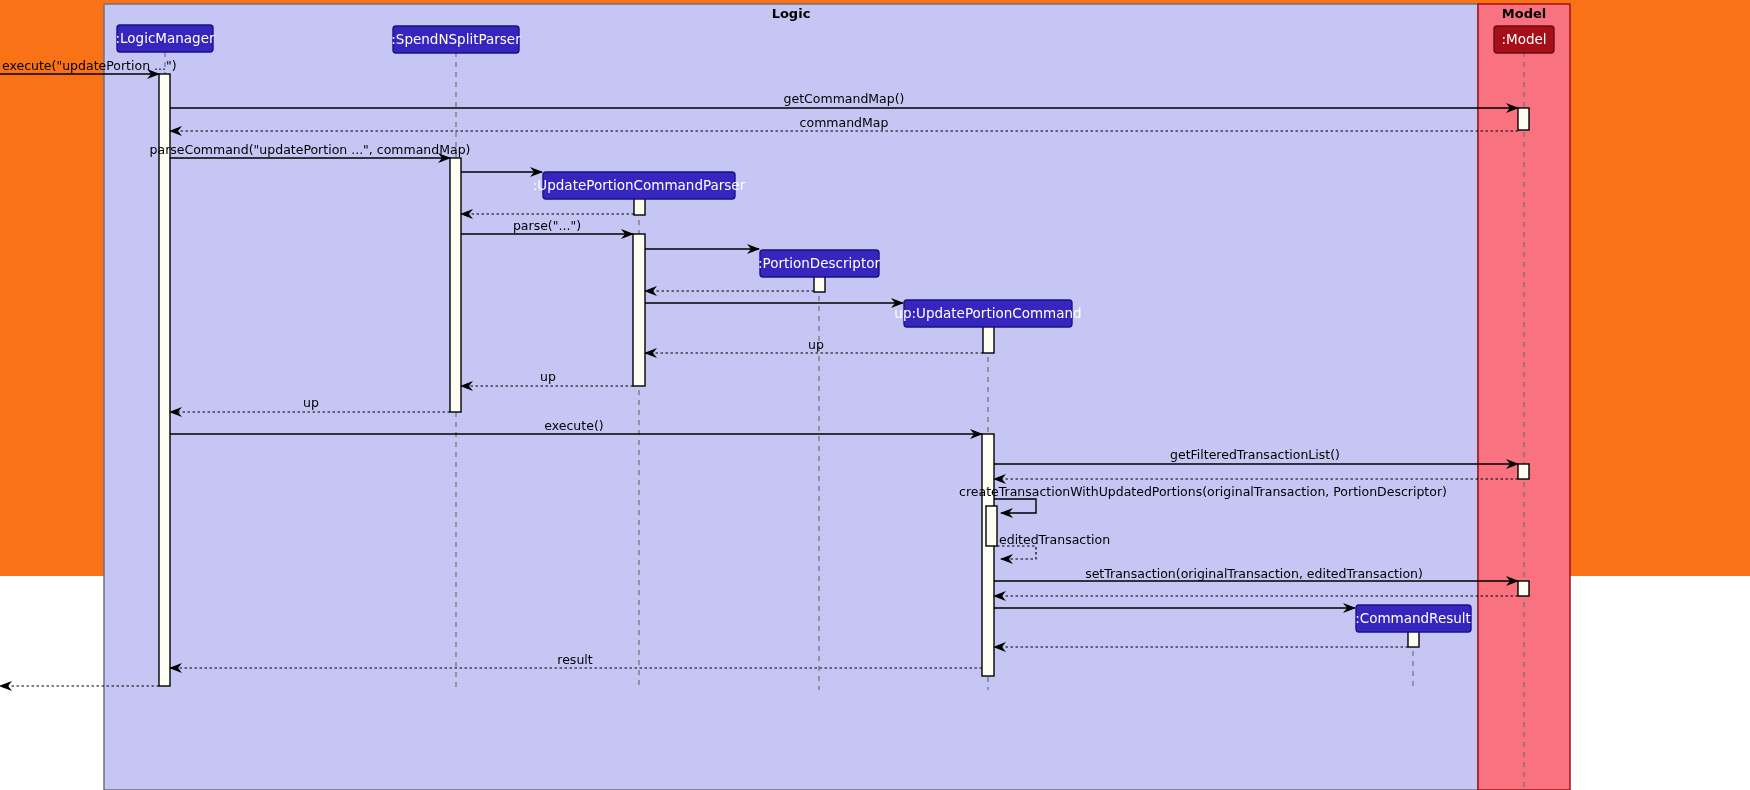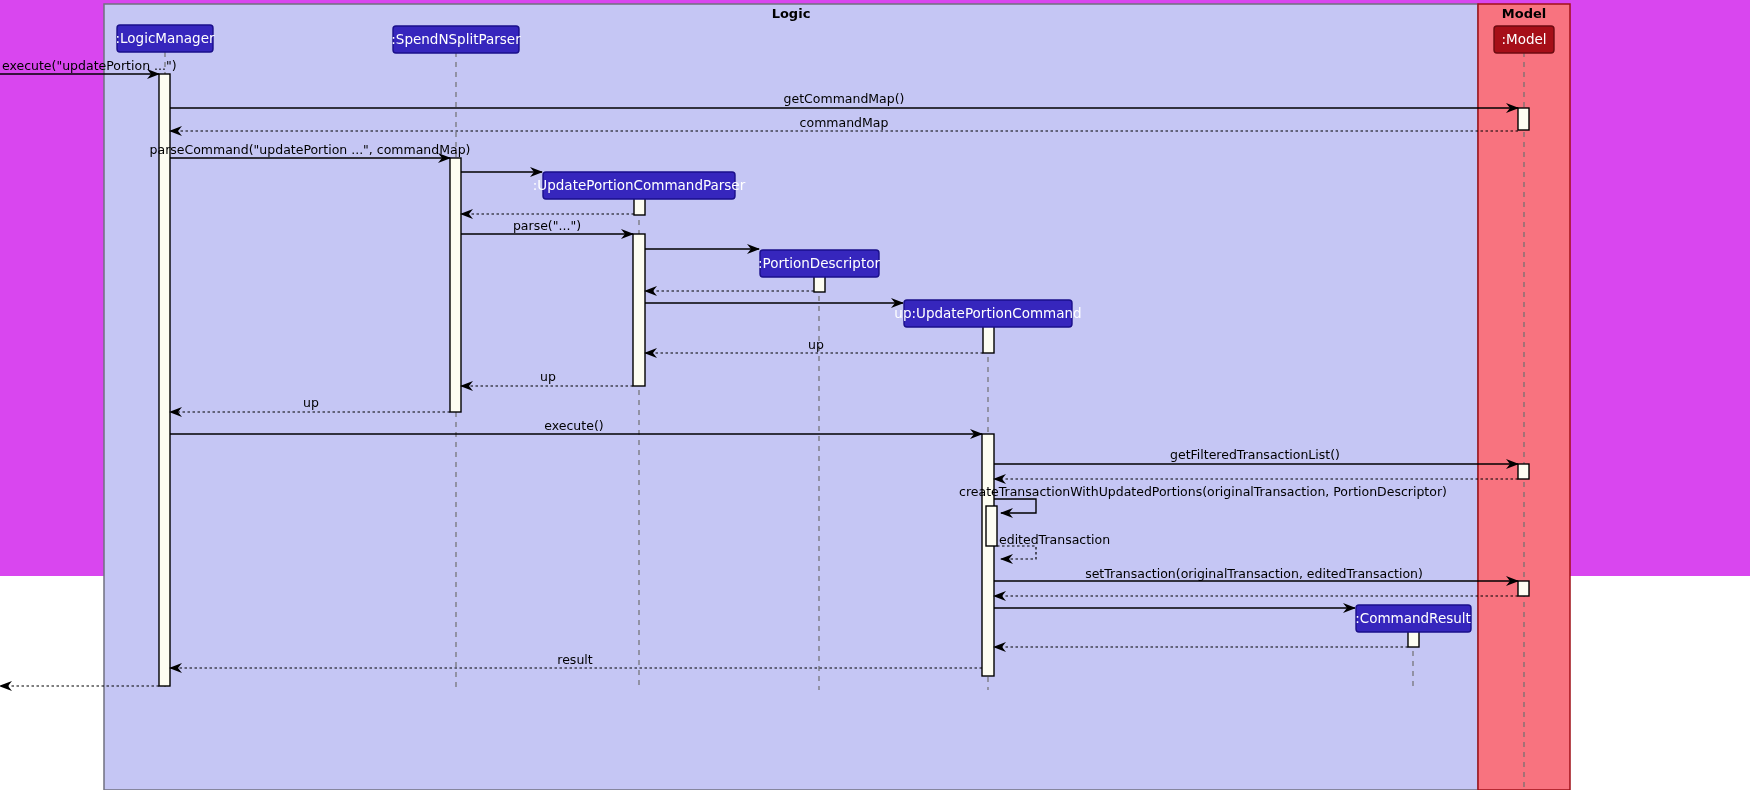--- a/index.html
+++ b/index.html
@@ -1,19 +1,19 @@
 <!DOCTYPE html>
 <html><head>
 <meta charset="utf-8">
 <title>Sequence Diagram</title>
 <style>
   html,body{margin:0;padding:0;background:#ffffff;}
   body{width:1750px;height:790px;overflow:hidden;
        font-family:"DejaVu Sans","Liberation Sans",sans-serif;}
-  #stage{position:relative;width:1750px;height:576px;background:#d946ef;}
+  #stage{position:relative;width:1750px;height:576px;background:#f97316;}
   svg#diagram{position:absolute;left:0;top:0;width:1750px;height:790px;display:block;}
 
   .frame-label{font-family:"DejaVu Sans","Liberation Sans",sans-serif;
                font-size:13px;font-weight:bold;fill:#000000;text-anchor:middle;}
   .msg-label{font-family:"DejaVu Sans","Liberation Sans",sans-serif;
              font-size:12.5px;fill:#000000;text-anchor:middle;}
   .msg-label.left{text-anchor:start;}
   .part-label{font-family:"DejaVu Sans","Liberation Sans",sans-serif;
               font-size:13.5px;fill:#ffffff;text-anchor:middle;}
 </style>

